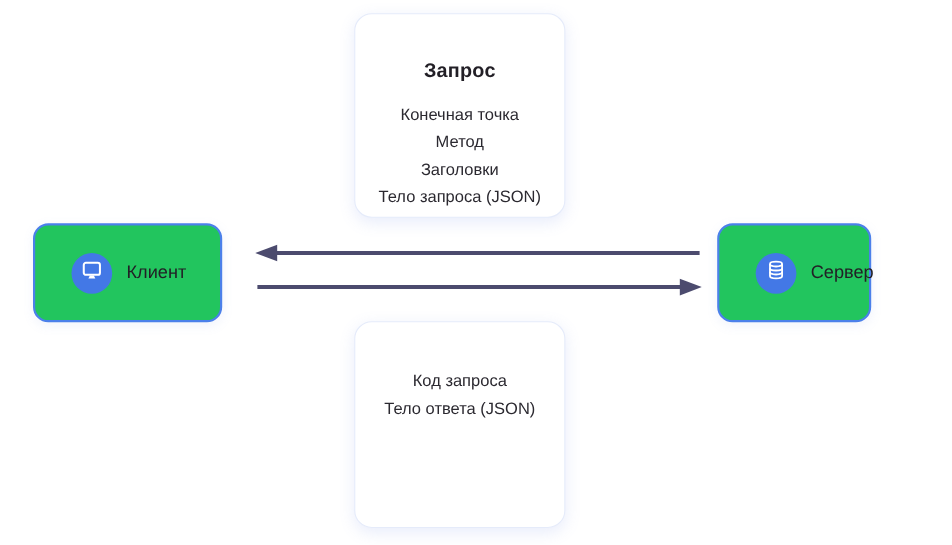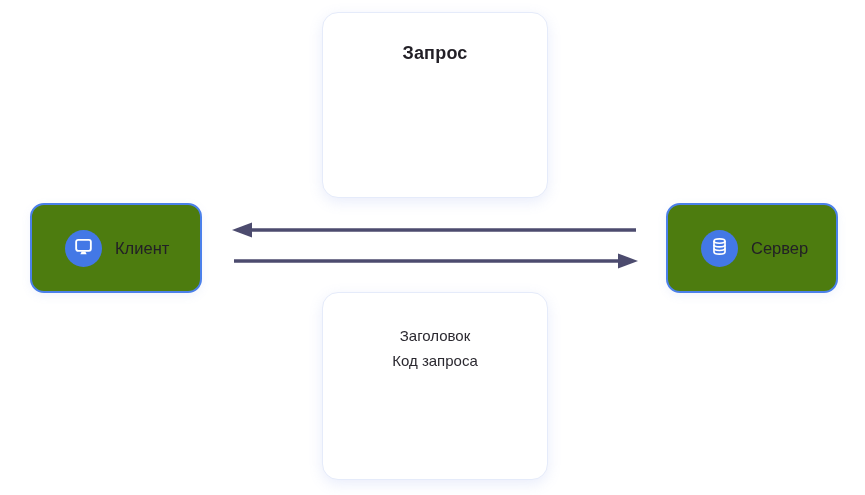--- a/index.html
+++ b/index.html
@@ -12,27 +12,27 @@
   .canvas {
     position: relative;
     width: 865px; height: 495px;
     background: #ffffff;
   }
 
   
   .panel {
     position: absolute;
     left: 322px;
-    width: 226px;
+    width: 192px;
     background: #ffffff;
     border: 1.5px solid #e5ebfa;
     border-radius: 16px;
     box-shadow: 0 4px 14px rgba(120, 145, 230, 0.16);
     text-align: center;
-    padding-top: 30px;
+    padding-top: 41px;
   }
   .panel-request { top: 12px; height: 186px; }
   .panel-response { top: 292px; height: 188px; }
   .panel-title {
     font-size: 18px;
     font-weight: 700;
     color: #221f26;
     margin-bottom: 17px;
     letter-spacing: 0.2px;
   }
@@ -41,29 +41,29 @@
     font-size: 15px;
     color: #2b2930;
     line-height: 25px;
   }
 
   
   .node {
     position: absolute;
     top: 203px;
     height: 90px;
-    background: #4d7c0f;
+    background: #22c55e;
     border: 2px solid #4b80ea;
     border-radius: 14px;
     box-shadow: 0 3px 10px rgba(120, 145, 230, 0.10);
     display: flex;
     align-items: center;
   }
   .node-client { left: 30px;  width: 172px; }
-  .node-server { left: 666px; width: 172px; }
+  .node-server { left: 652px; width: 140px; }
   .node-icon-circle {
     width: 37px; height: 37px;
     margin-left: 33px;
     border-radius: 50%;
     background: #4378e6;
     display: flex;
     align-items: center;
     justify-content: center;
     flex: 0 0 auto;
   }
@@ -78,26 +78,32 @@
   .arrow-response { left: 232px; top: 221px; }
   .arrow-request  { left: 232px; top: 252px; }
 </style>
 </head>
 <body>
 
 <div class="canvas">
 
   <div class="panel panel-request">
     <div class="panel-title">Запрос</div>
+    <ul class="panel-list">
+      <li>Конечная точка</li>
+      <li>Метод</li>
+      <li>Заголовки</li>
+      <li>Тело запроса (JSON)</li>
+    </ul>
   </div>
 
   <div class="panel panel-response">
     <ul class="panel-list">
-      <li>Заголовок</li>
       <li>Код запроса</li>
+      <li>Тело ответа (JSON)</li>
     </ul>
   </div>
 
   <div class="node node-client">
     <div class="node-icon-circle">
       <span>
         <svg width="21" height="21" viewBox="0 0 24 24" aria-hidden="true">
           <rect x="3.6" y="4.4" width="16.8" height="12.6" rx="2.3" fill="none" stroke="#ffffff" stroke-width="2.1"></rect>
           <path d="M8.4 20.9 L15.6 20.9 L14.1 17.6 L9.9 17.6 Z" fill="#ffffff"></path>
         </svg>

